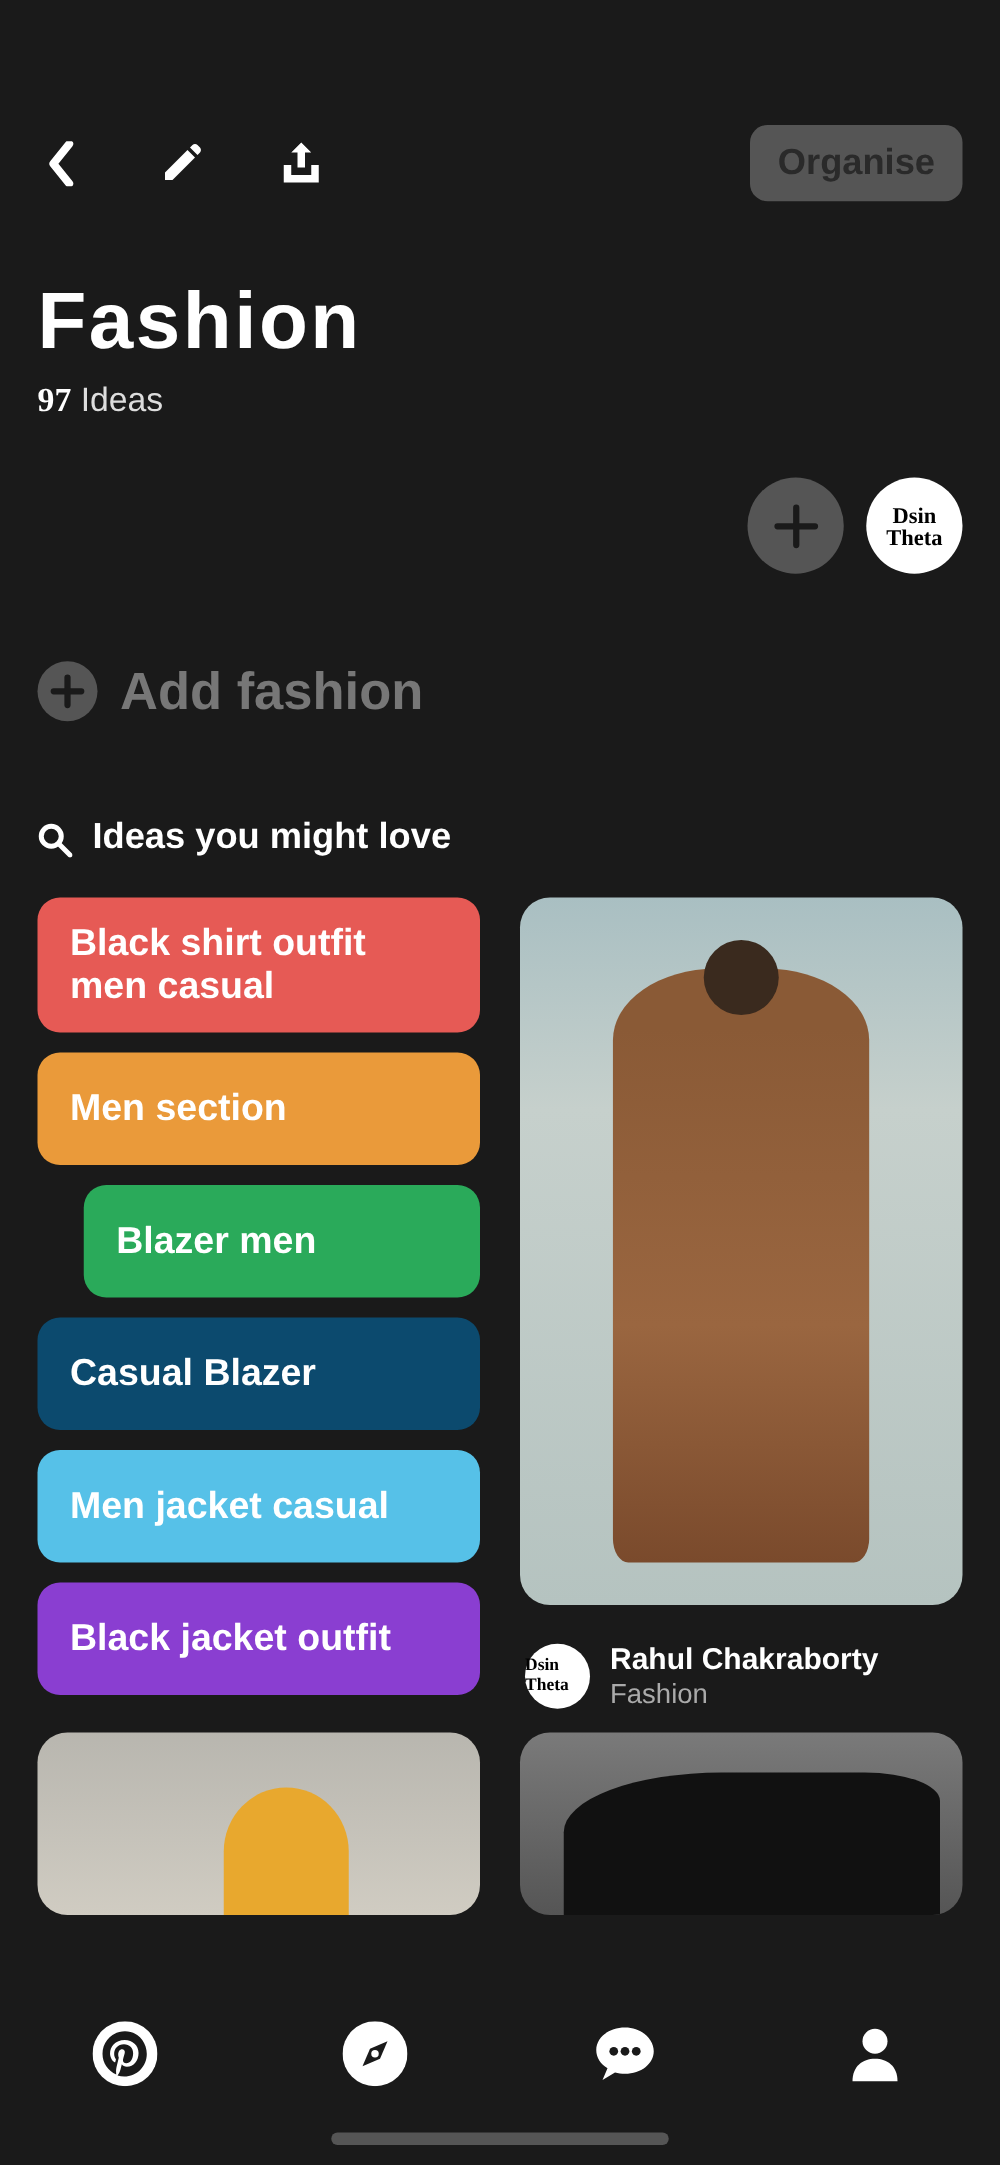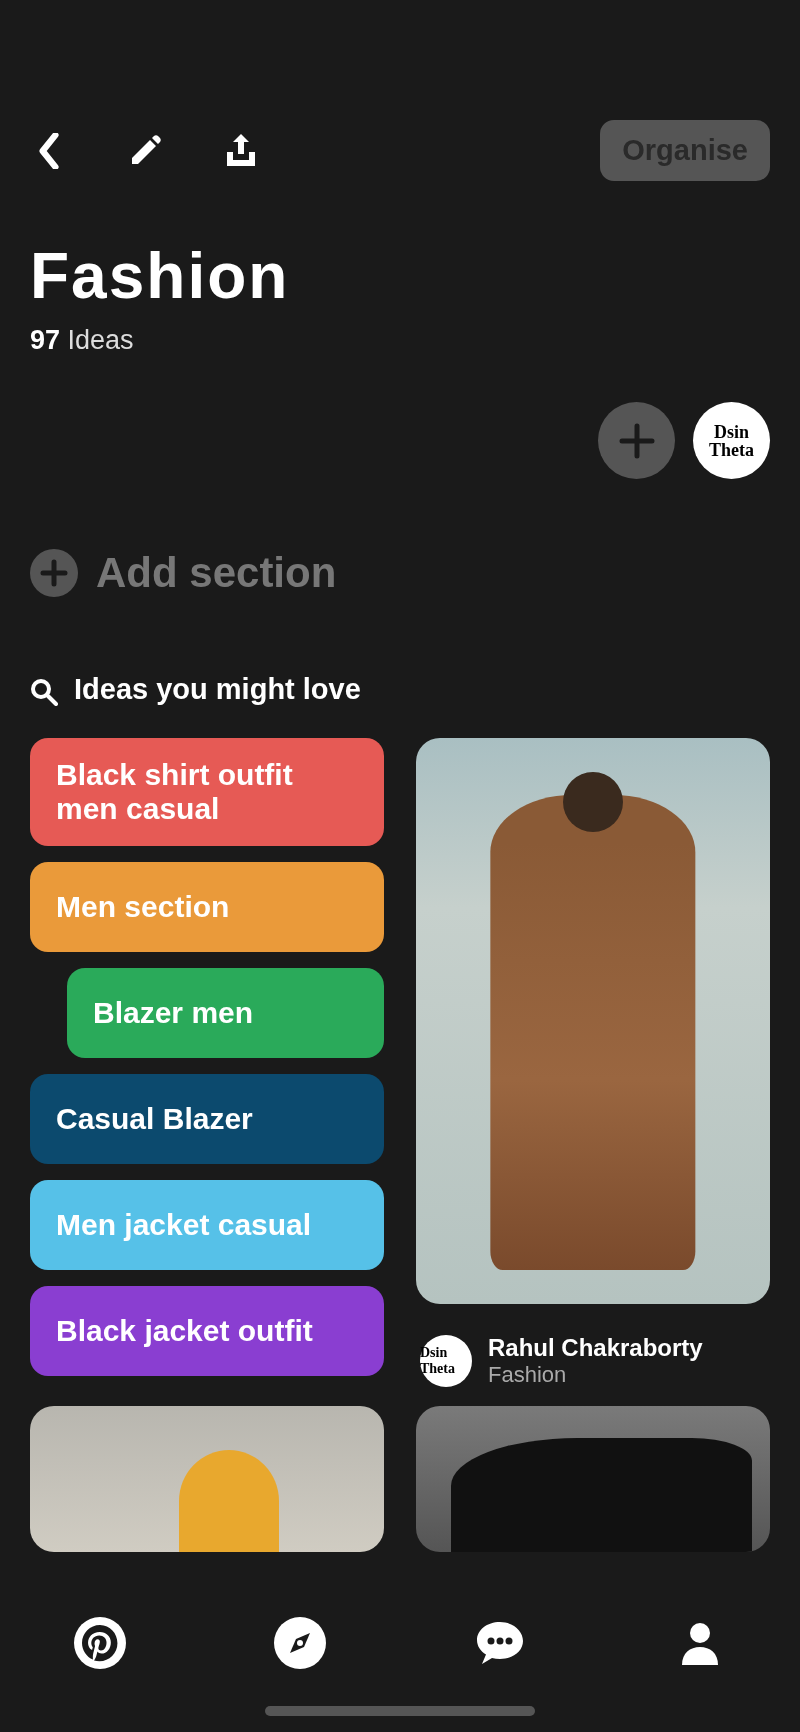--- a/index.html
+++ b/index.html
@@ -15,21 +15,20 @@
   color: #fff;
   overflow: hidden;
   position: relative;
 }
 
 .toolbar {
   display: flex;
   align-items: center;
   padding: 100px 30px 0 30px;
   justify-content: space-between;
-  margin-top: 20px;
 }
 .toolbar-left {
   display: flex;
   align-items: center;
   gap: 58px;
 }
 .icon-btn {
   width: 38px;
   height: 38px;
   display: flex;
@@ -56,20 +55,21 @@
 }
 .title span:last-child {
   letter-spacing: 2px;
 }
 .subtitle {
   padding: 6px 30px;
   font-size: 27px;
 }
 .subtitle .count {
   font-weight: 700;
+  font-family: Liberation Serif, serif;
 }
 .subtitle .label {
   color: #ddd;
   font-weight: 400;
 }
 
 .avatars-row {
   display: flex;
   justify-content: flex-end;
   gap: 18px;
@@ -339,21 +339,21 @@
   </div>
   <div class="avatar-circle">Dsin Theta</div>
 </div>
 
 <div class="add-section-row">
   <div class="add-section-circle">
     <svg width="30" height="30" viewBox="0 0 30 30">
         <path d="M15 4 V26 M4 15 H26" stroke="#1a1a1a" stroke-width="5" stroke-linecap="round"></path>
       </svg>
   </div>
-  <div class="add-section-label">Add section</div>
+  <div class="add-section-label">Add fashion</div>
 </div>
 
 <div class="ideas-header">
   <svg class="mag" viewBox="0 0 28 28" fill="none">
       <circle cx="11" cy="11" r="8" stroke="#fff" stroke-width="4"></circle>
       <path d="M18 18 L26 26" stroke="#fff" stroke-width="4" stroke-linecap="round"></path>
     </svg>
   <span>Ideas you might love</span>
 </div>
 

